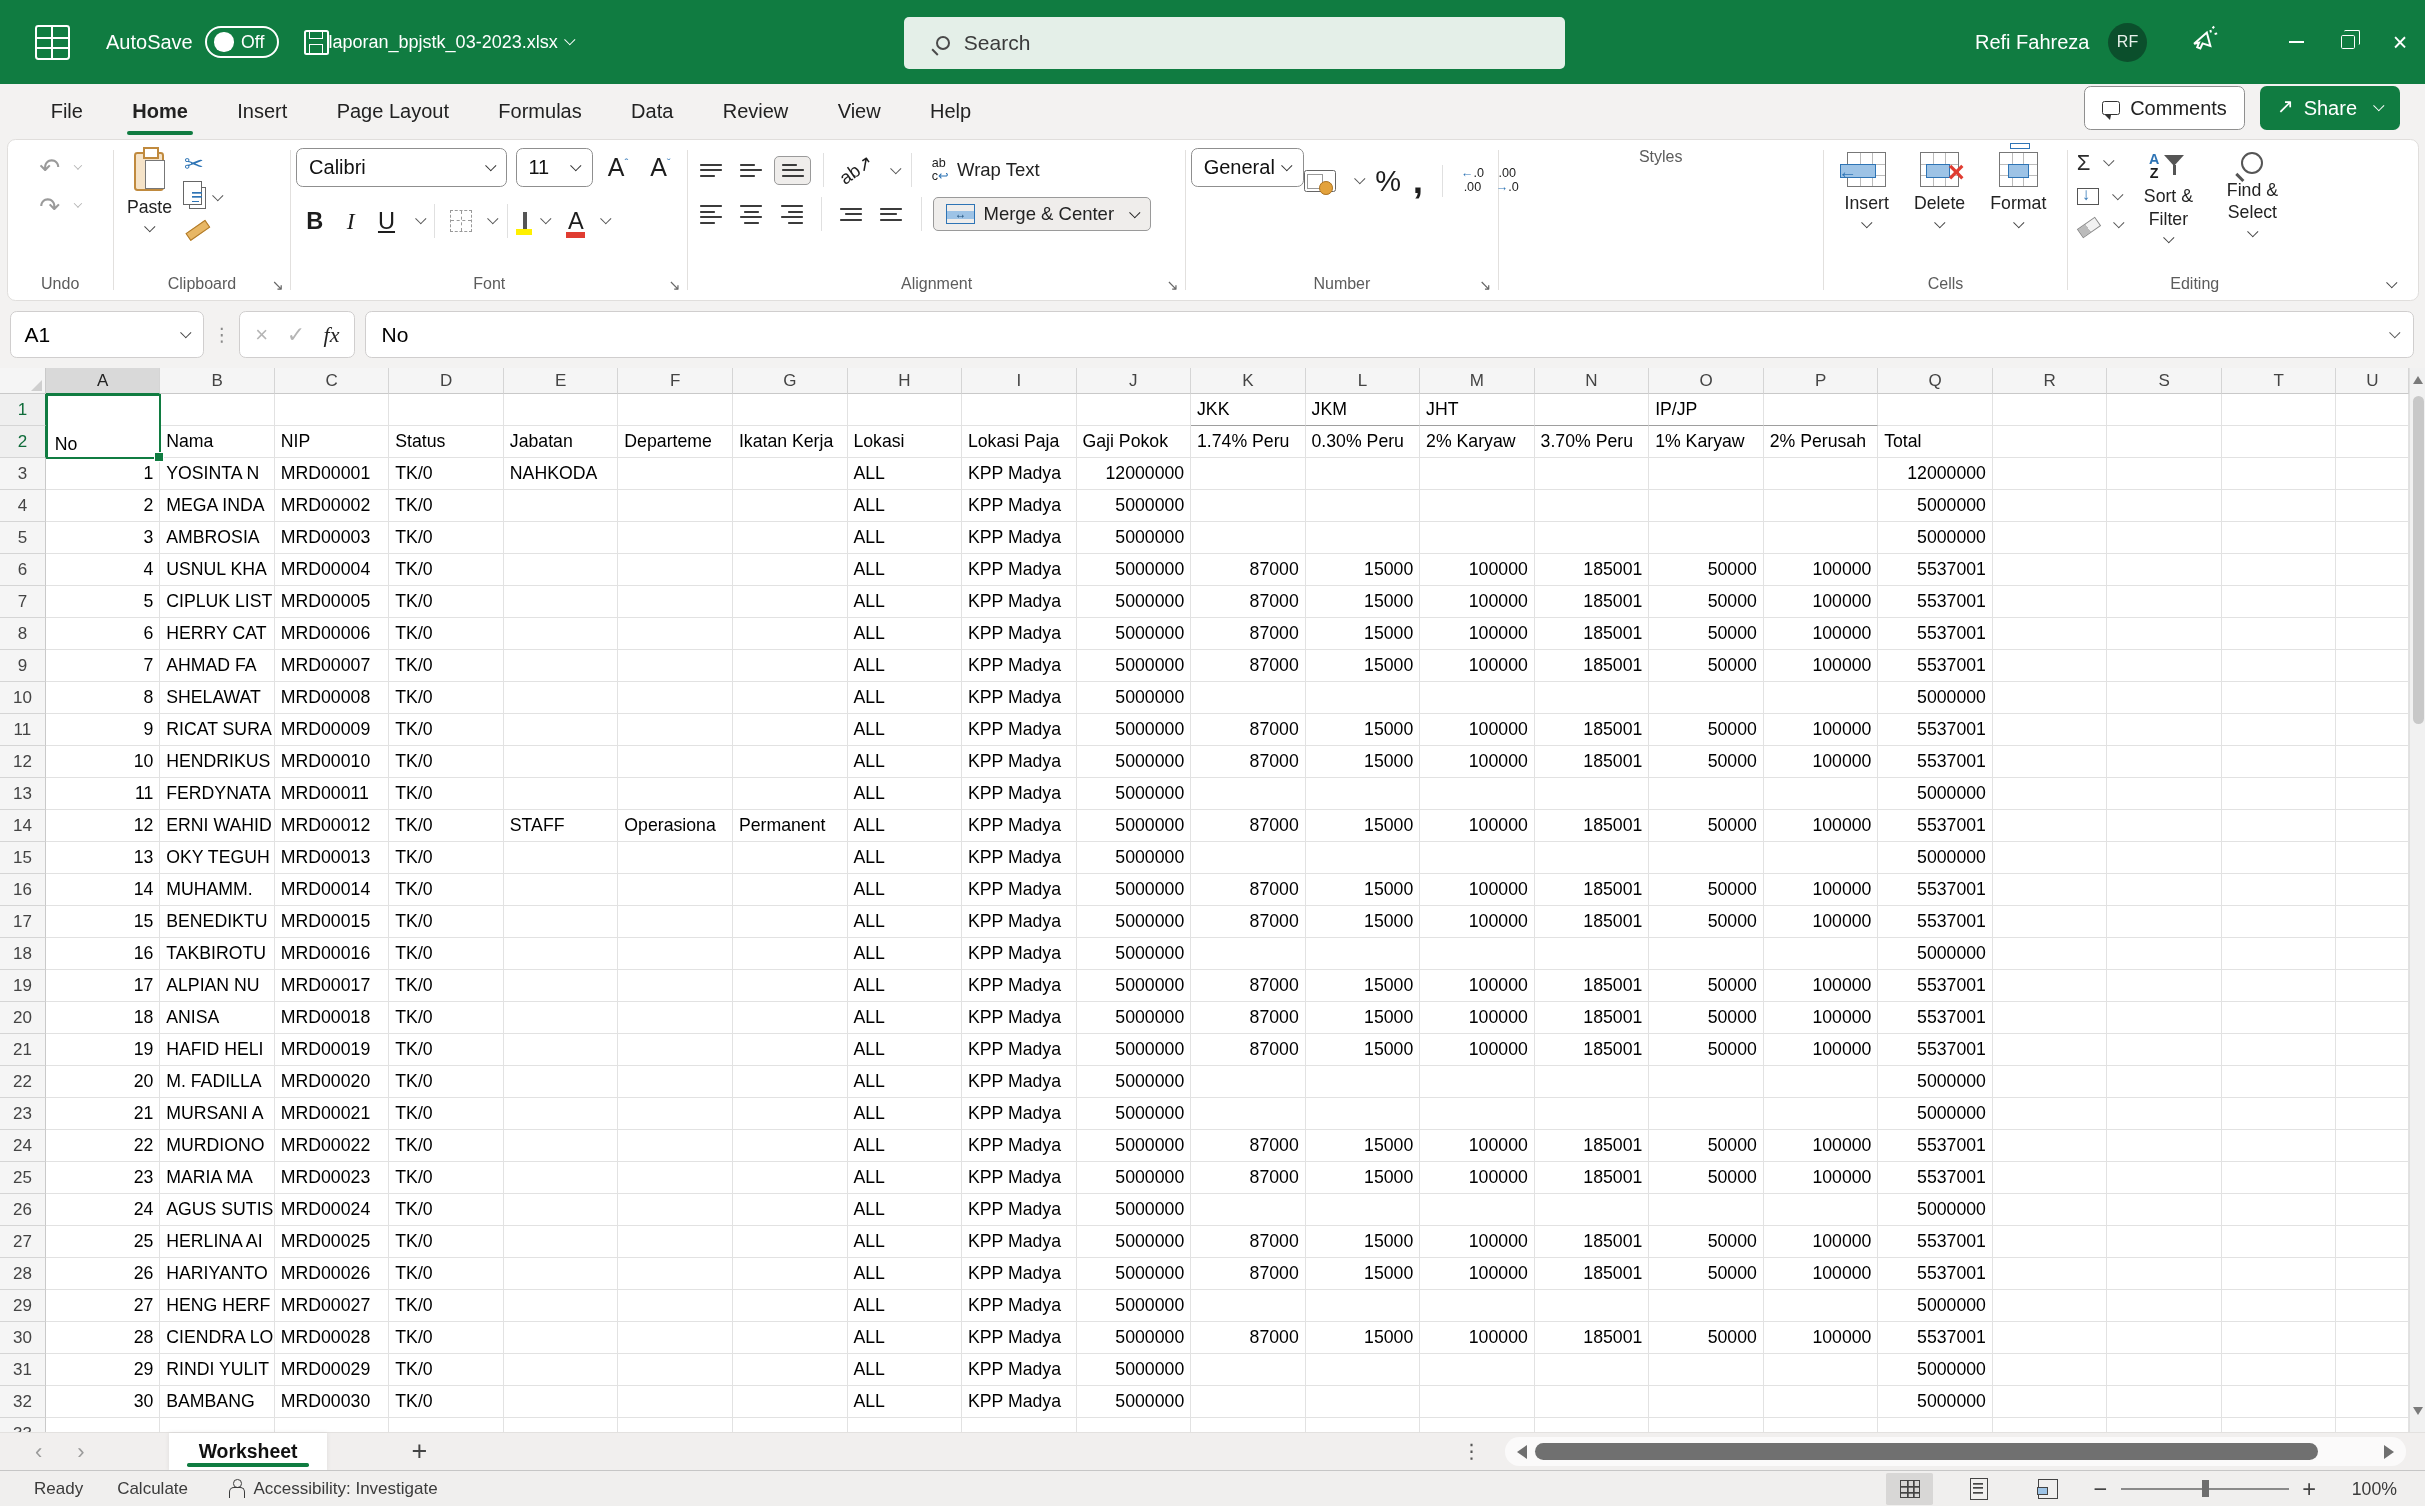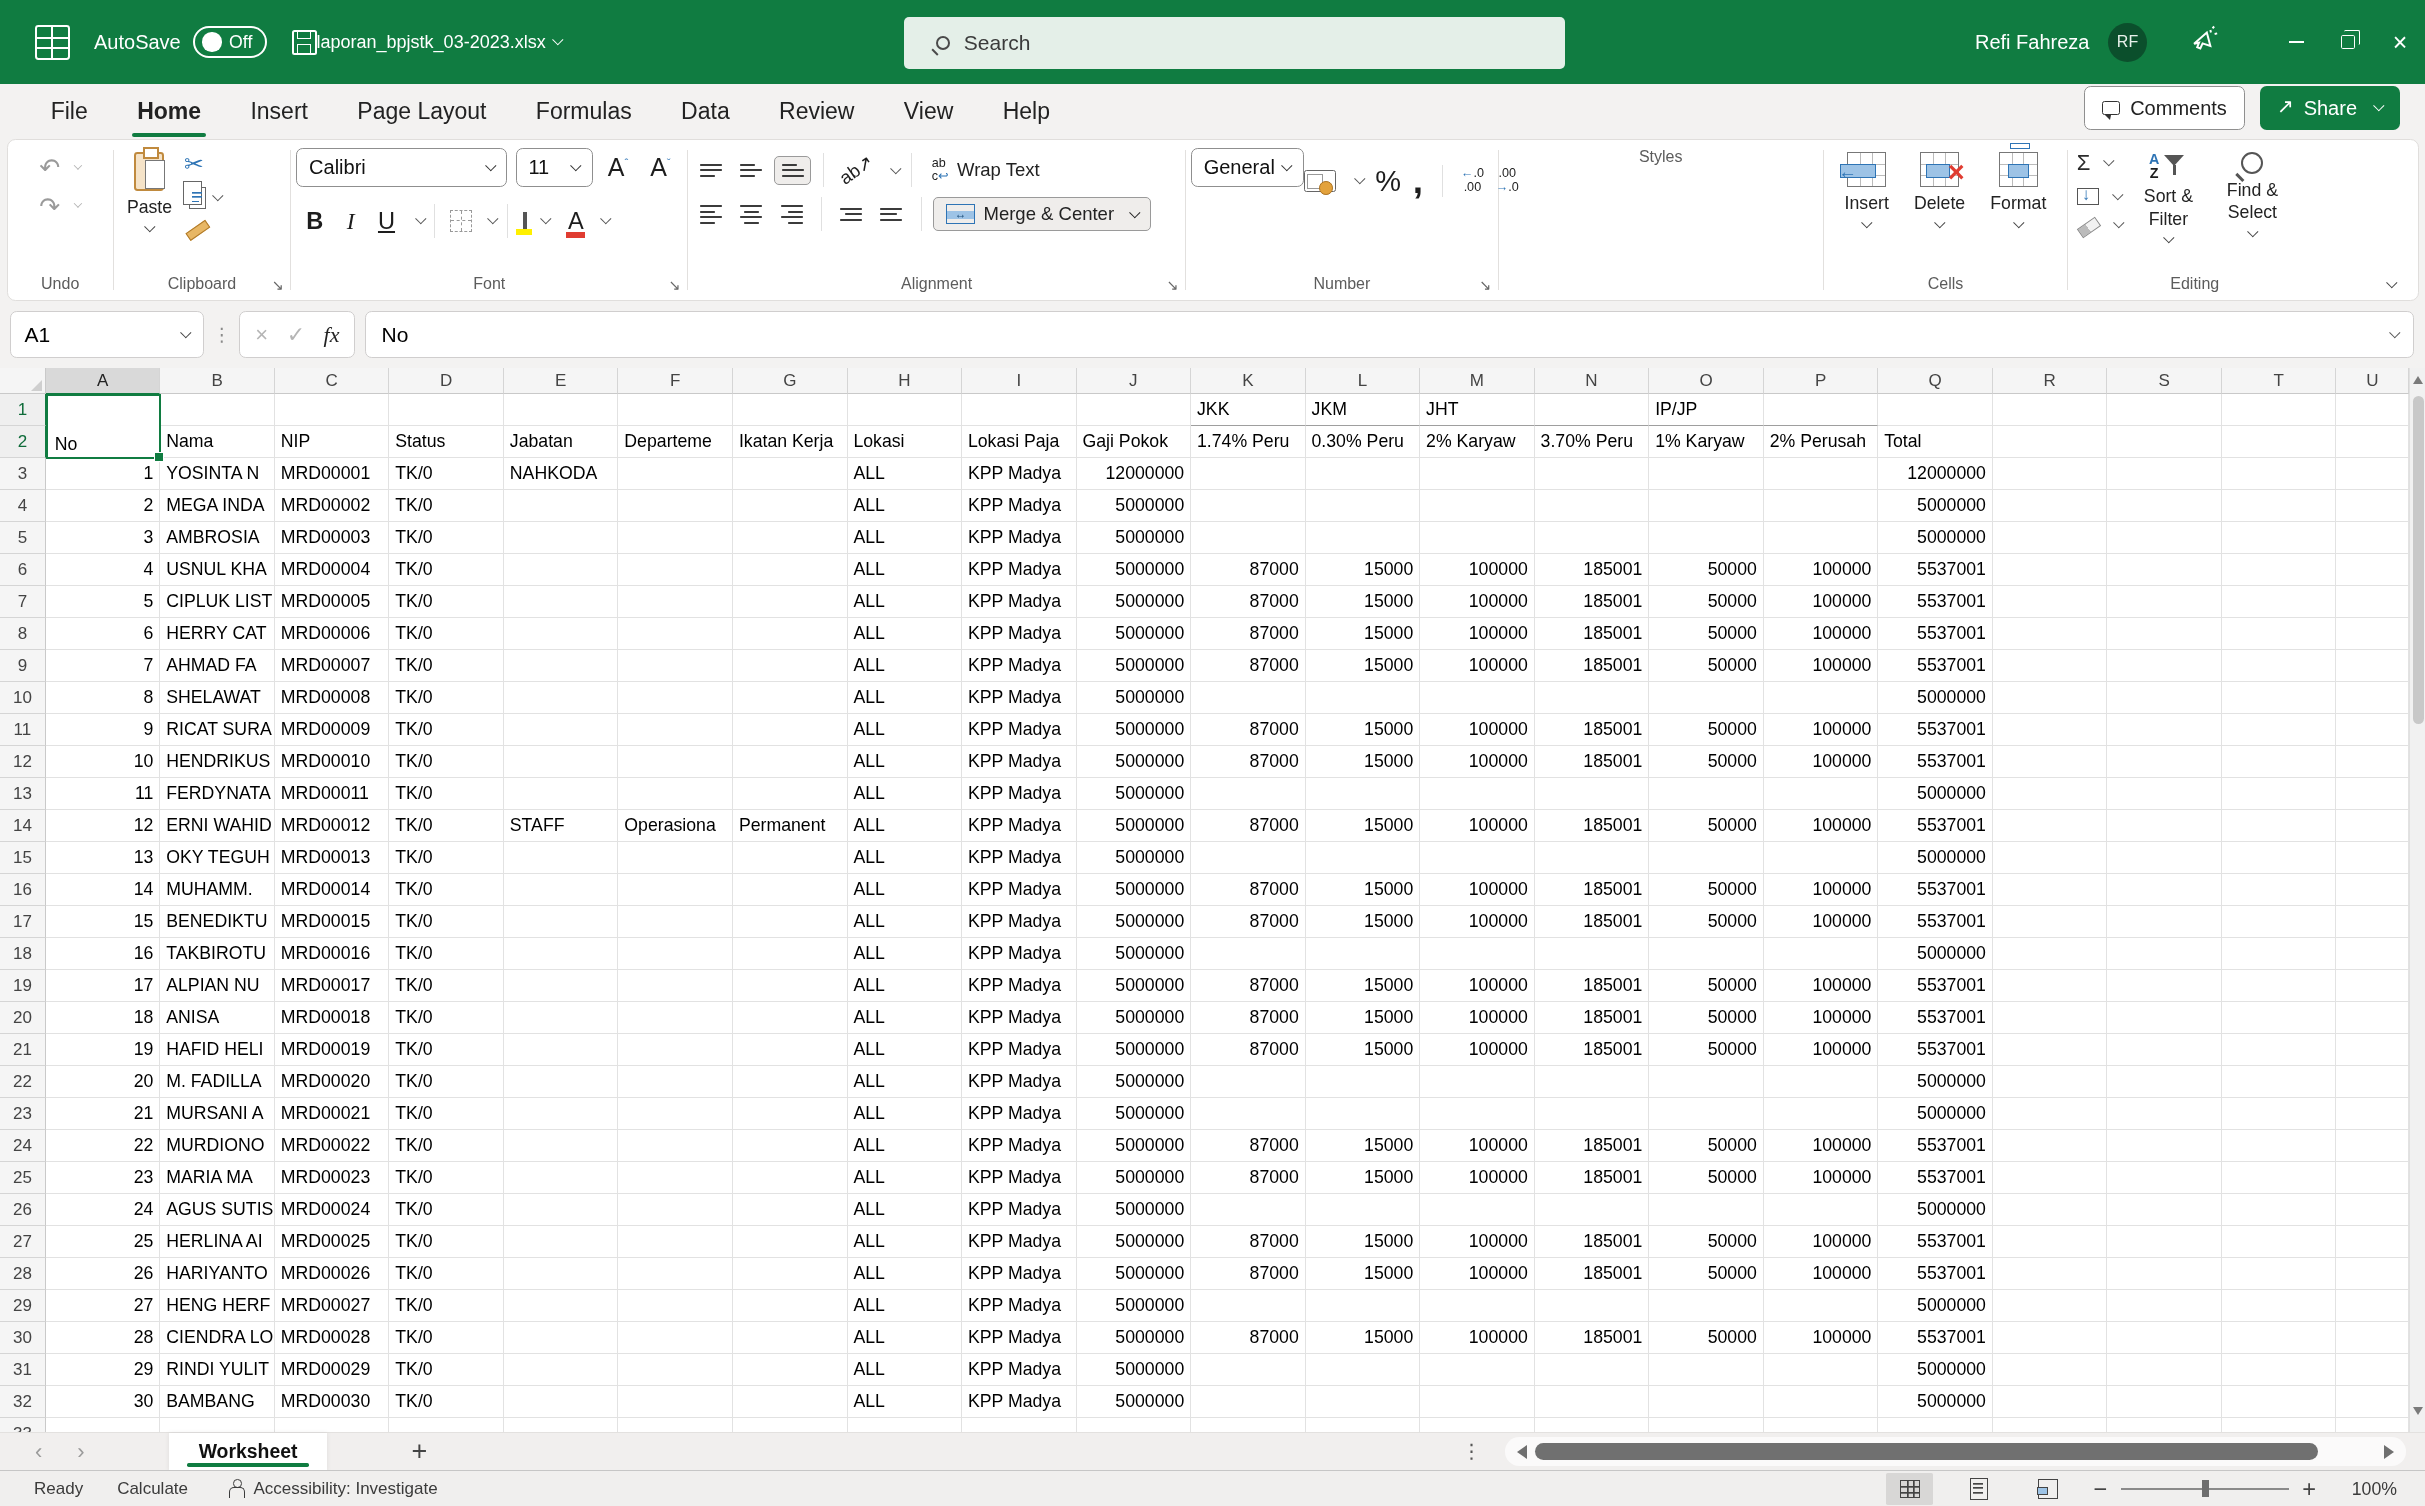--- a/index.html
+++ b/index.html
@@ -7,21 +7,21 @@
     font-family:"Liberation Sans", sans-serif; background:#F3F2F1; }
 
   
   .titlebar { position:absolute; left:0; top:0; width:2426px; height:84px;
     background:#107C41; display:flex; align-items:center; color:#fff; }
   .xlogo { width:35px; height:35px; border:2.5px solid #fff; border-radius:3.4px; margin-left:35px;
     background:
       linear-gradient(#fff 0 0) 0 10px/100% 2.1px no-repeat,
       linear-gradient(#fff 0 0) 0 20px/100% 2.1px no-repeat,
       linear-gradient(#fff 0 0) 13.5px 0/2.1px 100% no-repeat; }
-  .autosave { display:flex; align-items:center; gap:11.8px; margin-left:24px; font-size:20px; }
+  .autosave { display:flex; align-items:center; gap:11.8px; margin-left:36px; font-size:20px; }
   .pill { width:74px; height:32px; border:2.1px solid #fff; border-radius:17px;
     display:flex; align-items:center; padding:0 7.6px; gap:7.6px; }
   .knob { width:19.4px; height:19.4px; background:#fff; border-radius:50%; }
   .pill span { font-size:17.7px; }
   .saveicon { width:25px; height:25px; border:2.1px solid #fff; border-radius:2.5px; position:relative; margin-left:25px; }
   .saveicon::before { content:""; position:absolute; left:3.4px; top:-0.8px; width:11.8px; height:7.6px; border:1.7px solid #fff; border-top:none; }
   .saveicon::after { content:""; position:absolute; left:3.4px; bottom:0; width:11.8px; height:7.6px; border:1.7px solid #fff; border-bottom:none; }
   .filename { font-size:18px; display:flex; align-items:center; }
   .chev { display:inline-block; width:7.6px; height:7.6px; border-right:1.9px solid currentColor;
     border-bottom:1.9px solid currentColor; transform:rotate(45deg) translate(-1.7px,-1.7px); margin-left:8.4px; }
@@ -38,21 +38,21 @@
   .mega { margin-right:49px; }
   .winbtn { width:52px; height:84px; display:flex; align-items:center; justify-content:center; }
   .minbar { width:15px; height:2.1px; background:#fff; }
   .restore { width:14.3px; height:14.3px; border:1.7px solid #fff; border-radius:1.7px; position:relative; }
   .restore::before { content:""; position:absolute; left:2.5px; top:-5.9px; width:14.3px; height:14.3px;
     border-top:1.7px solid #fff; border-right:1.7px solid #fff; border-radius:1.7px; }
   .closex { font-size:25px; color:#fff; line-height:1; }
 
   
   .ribtabs { position:absolute; left:0; top:84px; width:2426px; height:55px; display:flex; align-items:center; }
-  .ribtabs .tab { font-size:23px; color:#222; margin:0 23px; padding:5px 1.7px; position:relative; }
+  .ribtabs .tab { font-size:20px; color:#222; margin:0 23px; padding:5px 1.7px; position:relative; }
   .ribtabs .tab:first-child { margin-left:49px; }
   .ribtabs .tab.active { font-weight:bold; }
   .ribtabs .tab.active::after { content:""; position:absolute; left:-3.4px; right:-3.4px; bottom:-6.7px;
     height:4.2px; background:#107C41; border-radius:2.5px; }
   .tab-actions { position:absolute; right:25px; top:86px; display:flex; gap:15px; }
   .btn-comments { height:44px; background:#fff; border:1.3px solid #8f8f8f; border-radius:6.7px;
     display:flex; align-items:center; padding:0 17px; font-size:20px; color:#222; gap:10px; }
   .bubble { width:18.5px; height:13.5px; border:1.7px solid #333; border-radius:2.5px; position:relative; }
   .bubble::after { content:""; position:absolute; left:2.5px; bottom:-5.9px; border-left:5px solid transparent;
     border-right:0.8px solid transparent; border-top:5px solid #333; }

